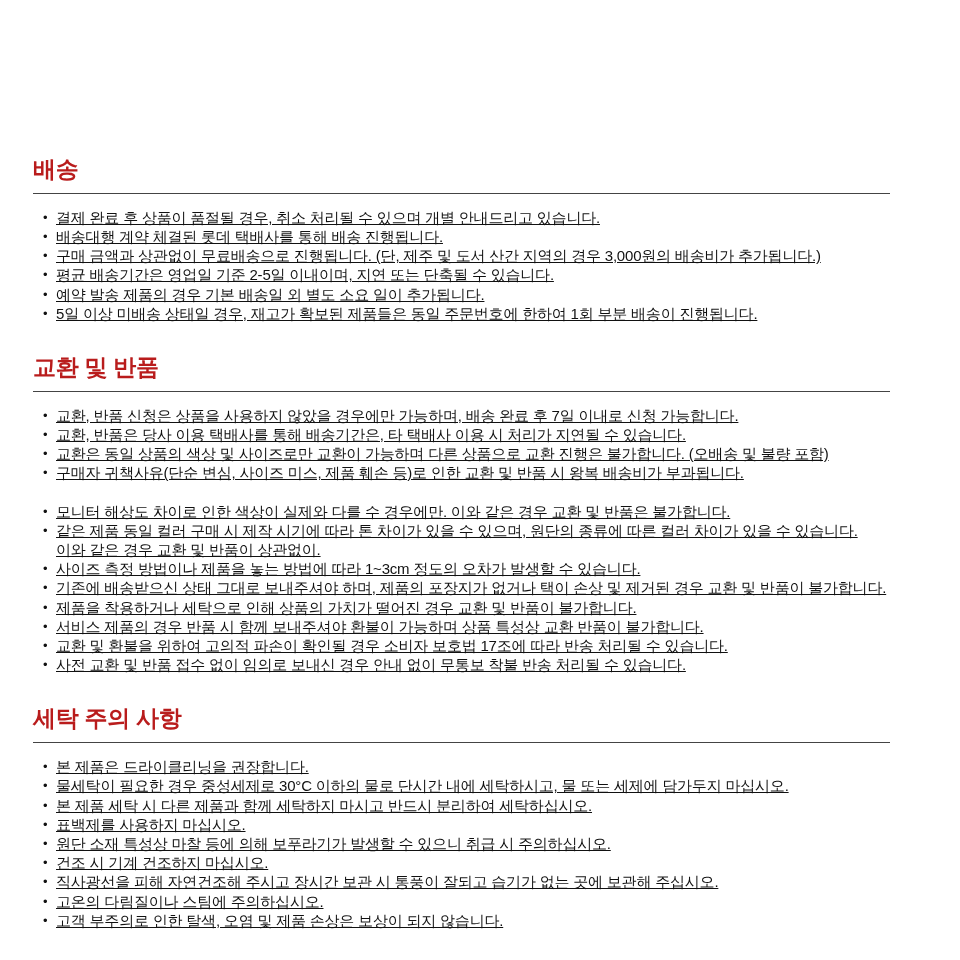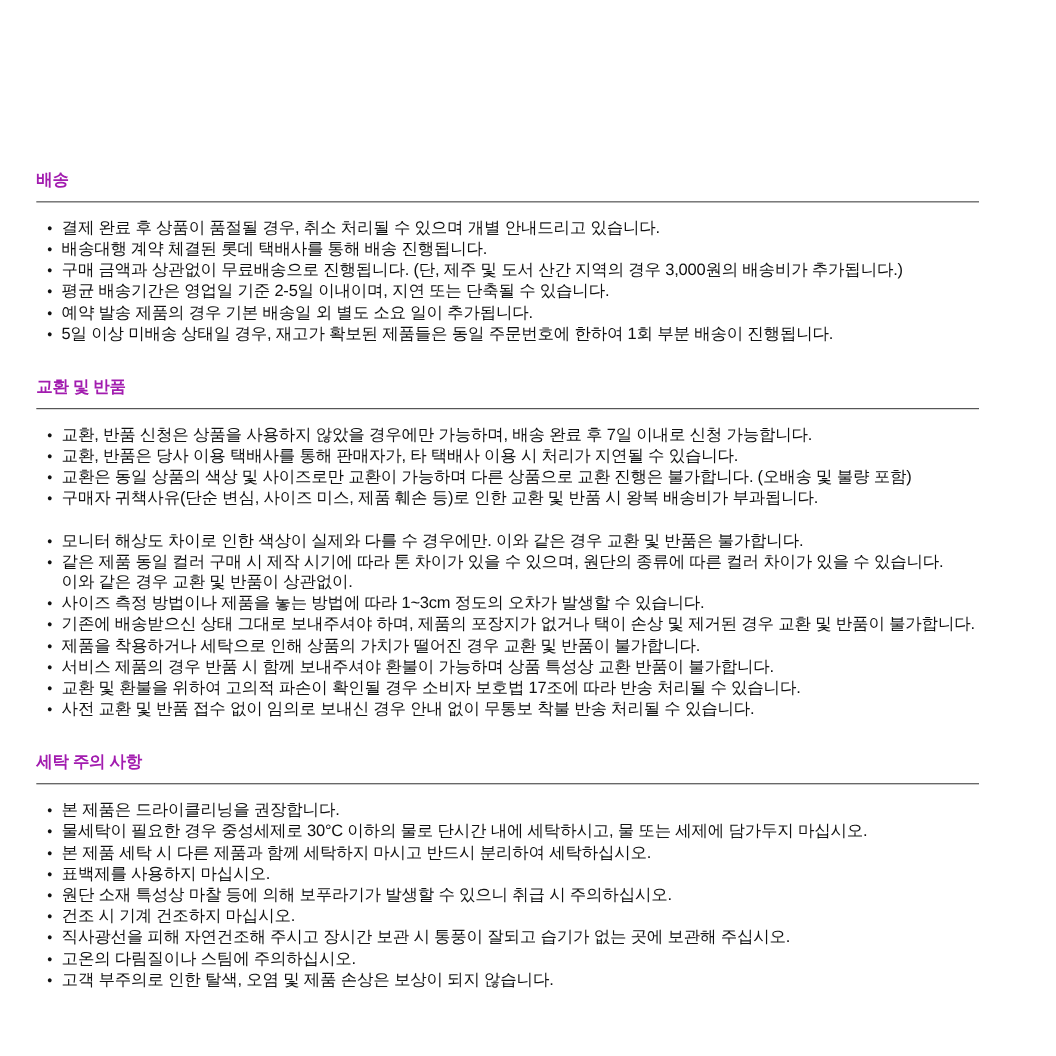--- a/index.html
+++ b/index.html
@@ -17,37 +17,38 @@
   }
   .page {
     box-sizing: border-box;
     width: 960px;
     padding: 155px 70px 20px 33px;
   }
   .section {
     margin: 0 0 30px 0;
   }
   .section-title {
-    font-size: 15px;
+    font-size: 23px;
     font-weight: 700;
     line-height: 1.25;
     letter-spacing: -0.3px;
     margin: 0 0 9px 0;
-    color: #a21caf;
+    color: #b91c1c;
   }
   .section-rule {
     border: none;
     border-top: 1.6px solid var(--divider-color, #444444);
     margin: 0 0 14px 0;
   }
   ul.bullet-group {
     list-style: none;
     margin: 0;
     padding: 0;
     max-width: 856px;
+    text-decoration: underline;
   }
   ul.bullet-group + ul.bullet-group {
     margin-top: 19px;
   }
   li.bullet-item {
     position: relative;
     padding-left: 23px;
     font-size: 15px;
     line-height: 19.2px;
     letter-spacing: -0.2px;
@@ -79,21 +80,21 @@
         <li class="bullet-item">평균 배송기간은 영업일 기준 2-5일 이내이며, 지연 또는 단축될 수 있습니다.</li>
         <li class="bullet-item">예약 발송 제품의 경우 기본 배송일 외 별도 소요 일이 추가됩니다.</li>
         <li class="bullet-item">5일 이상 미배송 상태일 경우, 재고가 확보된 제품들은 동일 주문번호에 한하여 1회 부분 배송이 진행됩니다.</li>
       </ul>
     </section>
     <section class="section">
       <h2 class="section-title">교환 및 반품</h2>
       <hr class="section-rule">
       <ul class="bullet-group">
         <li class="bullet-item">교환, 반품 신청은 상품을 사용하지 않았을 경우에만 가능하며, 배송 완료 후 7일 이내로 신청 가능합니다.</li>
-        <li class="bullet-item">교환, 반품은 당사 이용 택배사를 통해 판매자가, 타 택배사 이용 시 처리가 지연될 수 있습니다.</li>
+        <li class="bullet-item">교환, 반품은 당사 이용 택배사를 통해 배송기간은, 타 택배사 이용 시 처리가 지연될 수 있습니다.</li>
         <li class="bullet-item">교환은 동일 상품의 색상 및 사이즈로만 교환이 가능하며 다른 상품으로 교환 진행은 불가합니다. (오배송 및 불량 포함)</li>
         <li class="bullet-item">구매자 귀책사유(단순 변심, 사이즈 미스, 제품 훼손 등)로 인한 교환 및 반품 시 왕복 배송비가 부과됩니다.</li>
       </ul>
       <ul class="bullet-group">
         <li class="bullet-item">모니터 해상도 차이로 인한 색상이 실제와 다를 수 경우에만. 이와 같은 경우 교환 및 반품은 불가합니다.</li>
         <li class="bullet-item">같은 제품 동일 컬러 구매 시 제작 시기에 따라 톤 차이가 있을 수 있으며, 원단의 종류에 따른 컬러 차이가 있을 수 있습니다. 이와 같은 경우 교환 및 반품이 상관없이.</li>
         <li class="bullet-item">사이즈 측정 방법이나 제품을 놓는 방법에 따라 1~3cm 정도의 오차가 발생할 수 있습니다.</li>
         <li class="bullet-item">기존에 배송받으신 상태 그대로 보내주셔야 하며, 제품의 포장지가 없거나 택이 손상 및 제거된 경우 교환 및 반품이 불가합니다.</li>
         <li class="bullet-item">제품을 착용하거나 세탁으로 인해 상품의 가치가 떨어진 경우 교환 및 반품이 불가합니다.</li>
         <li class="bullet-item">서비스 제품의 경우 반품 시 함께 보내주셔야 환불이 가능하며 상품 특성상 교환 반품이 불가합니다.</li>

